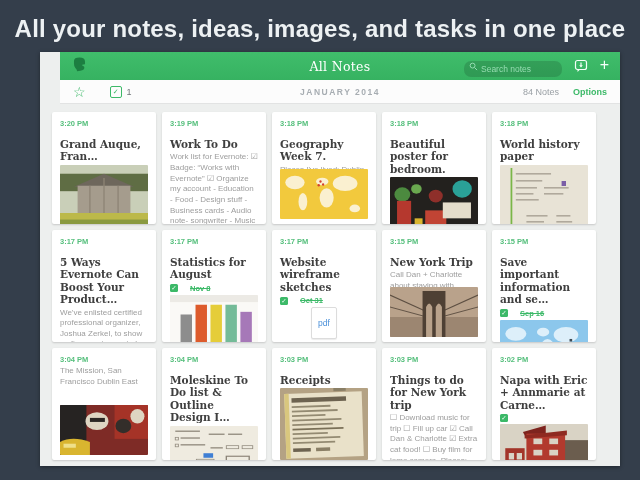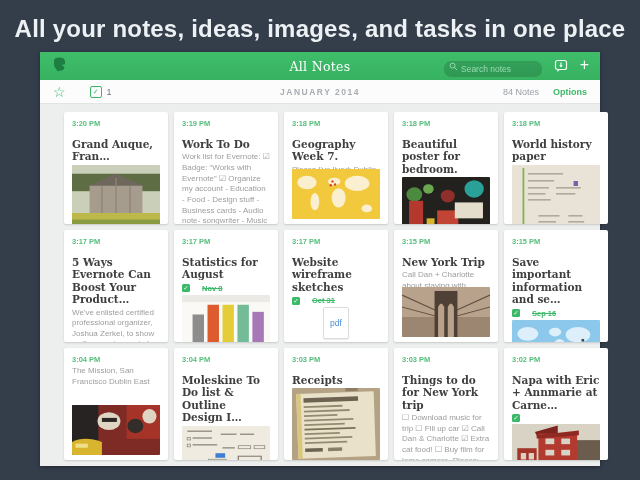--- a/index.html
+++ b/index.html
@@ -9,21 +9,21 @@
     font-family:"Liberation Sans","DejaVu Sans",sans-serif;
     -webkit-font-smoothing:antialiased;
   }
   .banner{position:absolute;top:0;left:0;width:640px;height:52px;}
   .banner h1{
     margin:0;padding-top:15px;text-align:center;
     color:#edf1f3;font-size:24px;font-weight:700;letter-spacing:.2px;
   }
   .window{
     position:absolute;left:40px;top:52px;width:560px;height:414px;
-    background:#edefee;box-shadow:0 1px 4px rgba(0,0,0,.4);
+    background:#edefee;box-shadow:0 1px 4px rgba(0,0,0,.4);padding-left:20px;
   }
   
   .toolbar{
     position:relative;height:28px;background:linear-gradient(#40bd6b,#36b261);
     display:flex;align-items:center;padding:0 10px;box-sizing:border-box;
   }
   .toolbar-title{
     position:absolute;left:0;right:0;text-align:center;color:#fff;
     font-family:"DejaVu Serif","Liberation Serif",serif;font-size:12.5px;letter-spacing:.3px;
   }
@@ -54,21 +54,21 @@
   .rem-count{font-size:9px;color:#6f7579;}
   .month{
     position:absolute;left:0;right:0;text-align:center;
     font-size:8.5px;color:#a7adb2;letter-spacing:1.5px;font-weight:600;
   }
   .subbar-right{margin-left:auto;display:flex;align-items:center;gap:14px;z-index:1;}
   .notes-count{font-size:9px;color:#9aa0a5;}
   .options{font-size:9px;color:#3cb968;font-weight:700;cursor:pointer;}
   
   .grid{
-    position:absolute;left:16px;top:52px;width:560px;height:362px;box-sizing:border-box;
+    position:absolute;left:4px;top:52px;width:560px;height:362px;box-sizing:border-box;
     display:grid;grid-template-columns:repeat(5,1fr);grid-auto-rows:112px;
     gap:6px;padding:8px;
   }
   .card{
     background:#fff;border-radius:2px;box-shadow:0 1px 2px rgba(0,0,0,.16);
     padding:7px 8px 0;box-sizing:border-box;overflow:hidden;
     display:flex;flex-direction:column;cursor:pointer;
   }
   .time{font-size:7.5px;color:#55bf7c;font-weight:700;margin-bottom:2px;flex:none;}
   .title{

